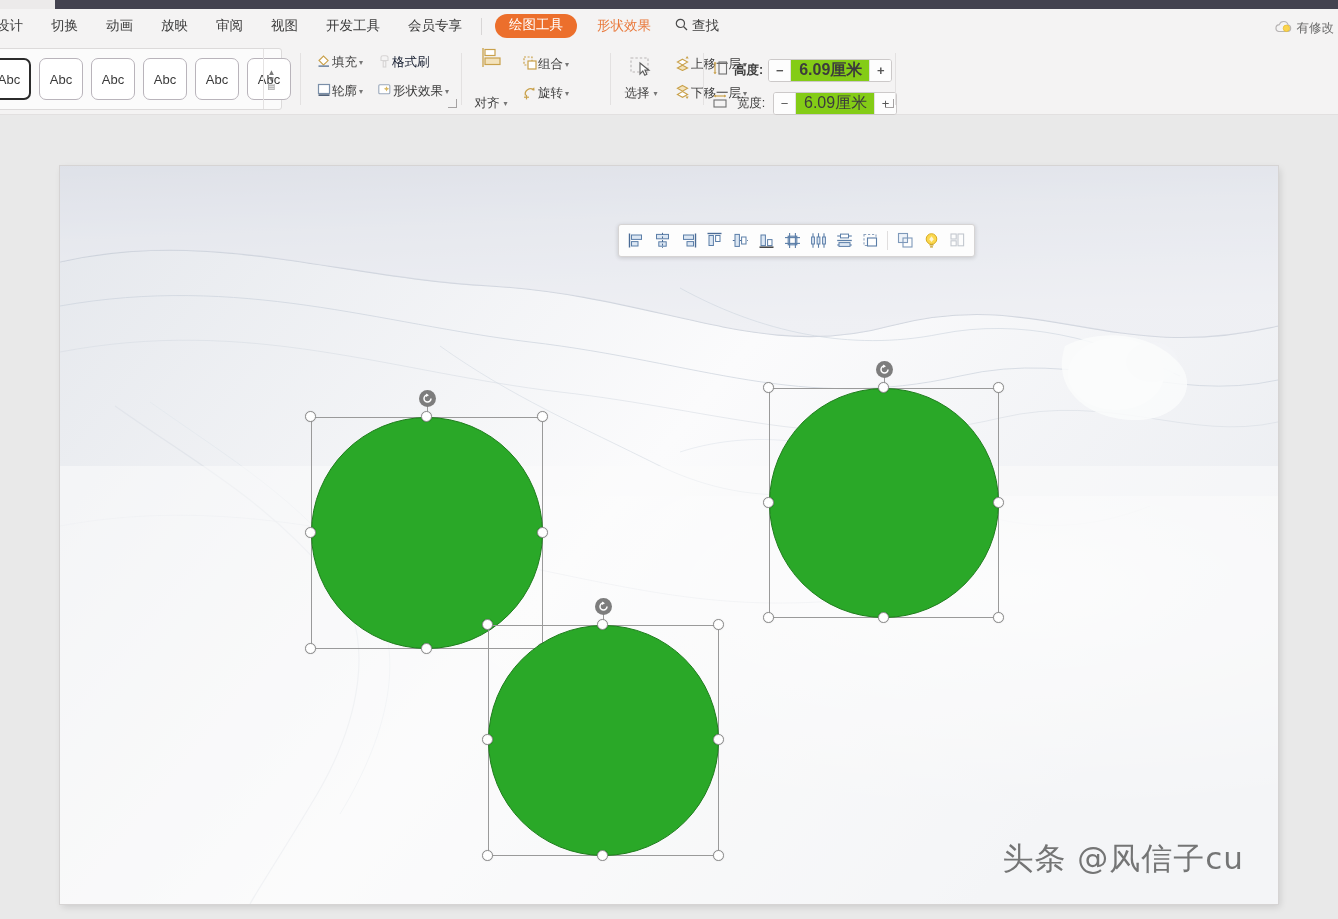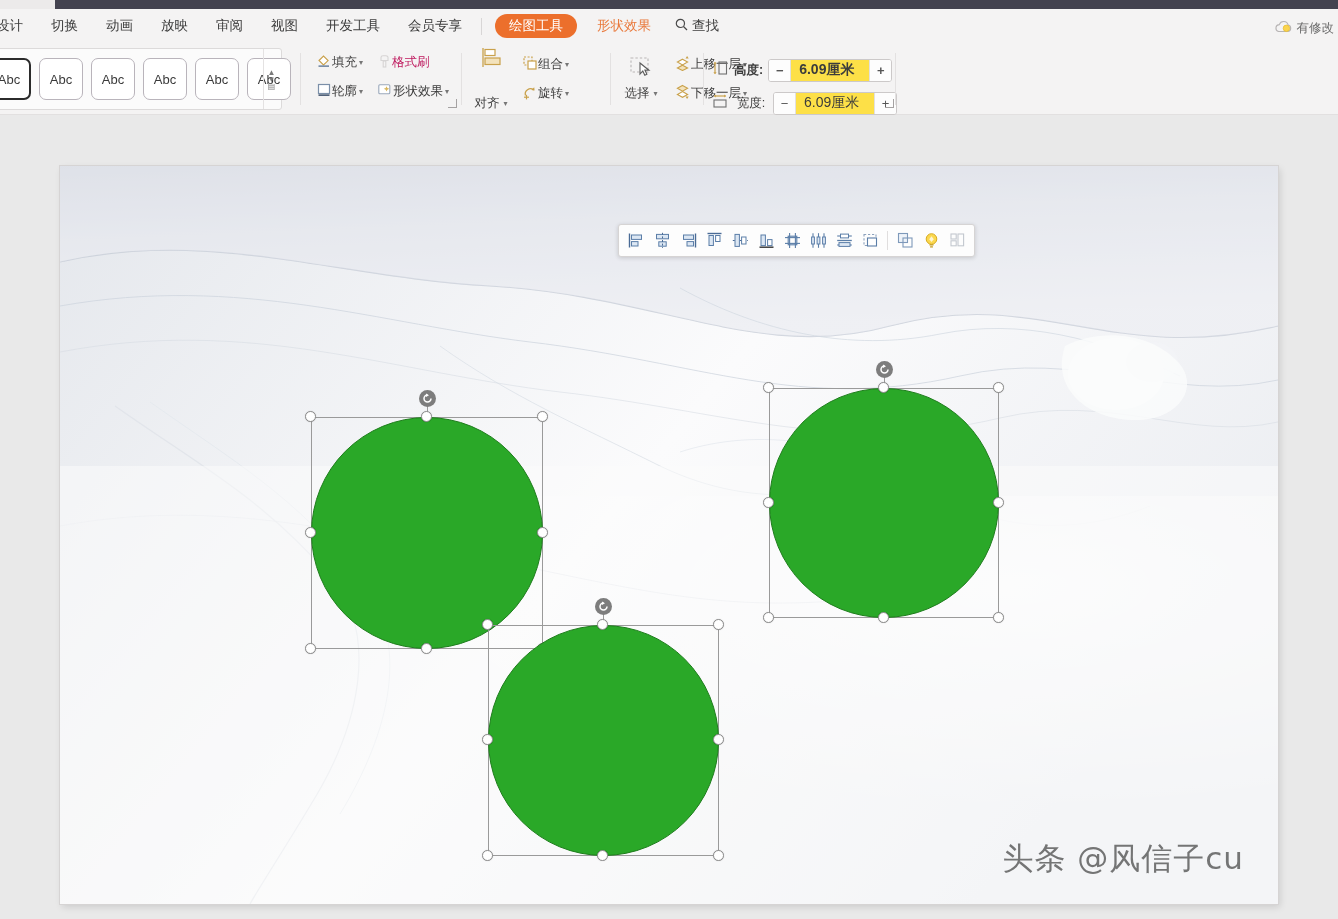--- a/index.html
+++ b/index.html
@@ -22,21 +22,21 @@
   }
   .tab {
     font-size:13.5px; color:#3c3c3c; padding:0 14px; line-height:34px;
     white-space:nowrap; cursor:default;
   }
   .tab.clip { padding-left:0; margin-left:-4px; }
   .tab-sep { width:1px; height:17px; background:#d8d6d6; margin:0 5px; }
   .tab-pill {
     background:#ec6f2c; color:#fff; border-radius:13px;
     padding:0 14px; height:24px; line-height:24px; font-size:13.5px;
-    margin:0 8px; white-space:nowrap;
+    margin:0 8px; white-space:nowrap;font-family:Liberation Mono, monospace;
   }
   .tab-orange { color:#e97a3d; font-size:13.5px; padding:0 12px; white-space:nowrap; }
   .tab-find { display:flex; align-items:center; gap:4px; padding:0 12px; font-size:13.5px; color:#3c3c3c; }
   .cloudstat {
     position:absolute; right:4px; top:11px; display:flex; align-items:center; gap:4px;
     font-size:12.5px; color:#6a6a6a; white-space:nowrap;
   }
 
   
   .ribbon {
@@ -66,21 +66,21 @@
 
   
   .grp { position:absolute; top:6px; height:60px; }
   .grp-sep { position:absolute; top:10px; width:1px; height:52px; background:#e3e1e1; }
 
   .btnrow { display:flex; align-items:center; height:26px; }
   .rbtn {
     display:flex; align-items:center; gap:0; font-size:12.5px; color:#3c3c3c;
     padding:2px 4px; border-radius:3px; white-space:nowrap;
   }
-  .rbtn.dim { color:#be185d; }
+  .rbtn.dim { color:#0f172a; }
   .caret { font-size:8px; color:#767676; margin-left:2px; }
 
   .bigbtn {
     display:flex; flex-direction:column; align-items:center; justify-content:center;
     width:46px; height:58px; font-size:12.5px; color:#3c3c3c; gap:1px;
   }
   .bigbtn .lbl { display:flex; align-items:center; gap:2px; }
 
   .dimrow { display:flex; align-items:center; gap:5px; height:26px; }
   .dimrow .dlbl { font-size:12.5px; color:#3c3c3c; white-space:nowrap; }
@@ -89,21 +89,21 @@
     border:1px solid #ccc9c9; border-radius:3px; background:#fff; overflow:hidden;
   }
   .spin .mi, .spin .pl {
     width:22px; display:flex; align-items:center; justify-content:center;
     font-size:13px; color:#555; background:#fdfdfd;
   }
   .spin .mi { border-right:1px solid #e2e0e0; }
   .spin .pl { border-left:1px solid #e2e0e0; }
   .spin .val {
     width:78px; display:flex; align-items:center; padding-left:8px;
-    font-size:14px; color:#3c3c3c; background:#fde047;
+    font-size:16px; color:#3c3c3c; background:#84cc16;
   }
   .grp-expand {
     position:absolute; right:3px; bottom:1px; width:9px; height:9px;
     border-right:1px solid #a5a2a2; border-bottom:1px solid #a5a2a2;
   }
 
   
   .workspace { position:absolute; left:0; top:115px; width:1338px; height:804px; background:#e9e9e9; }
 
   .slide {

